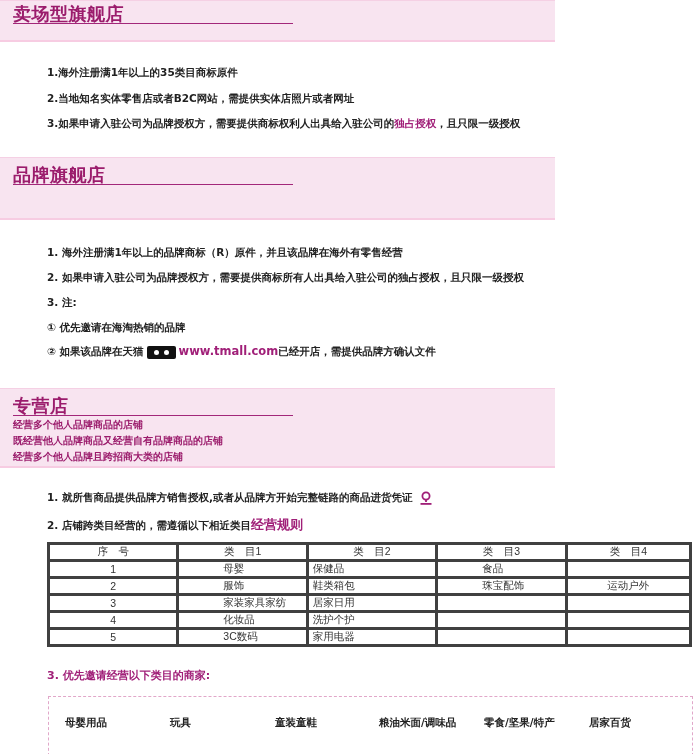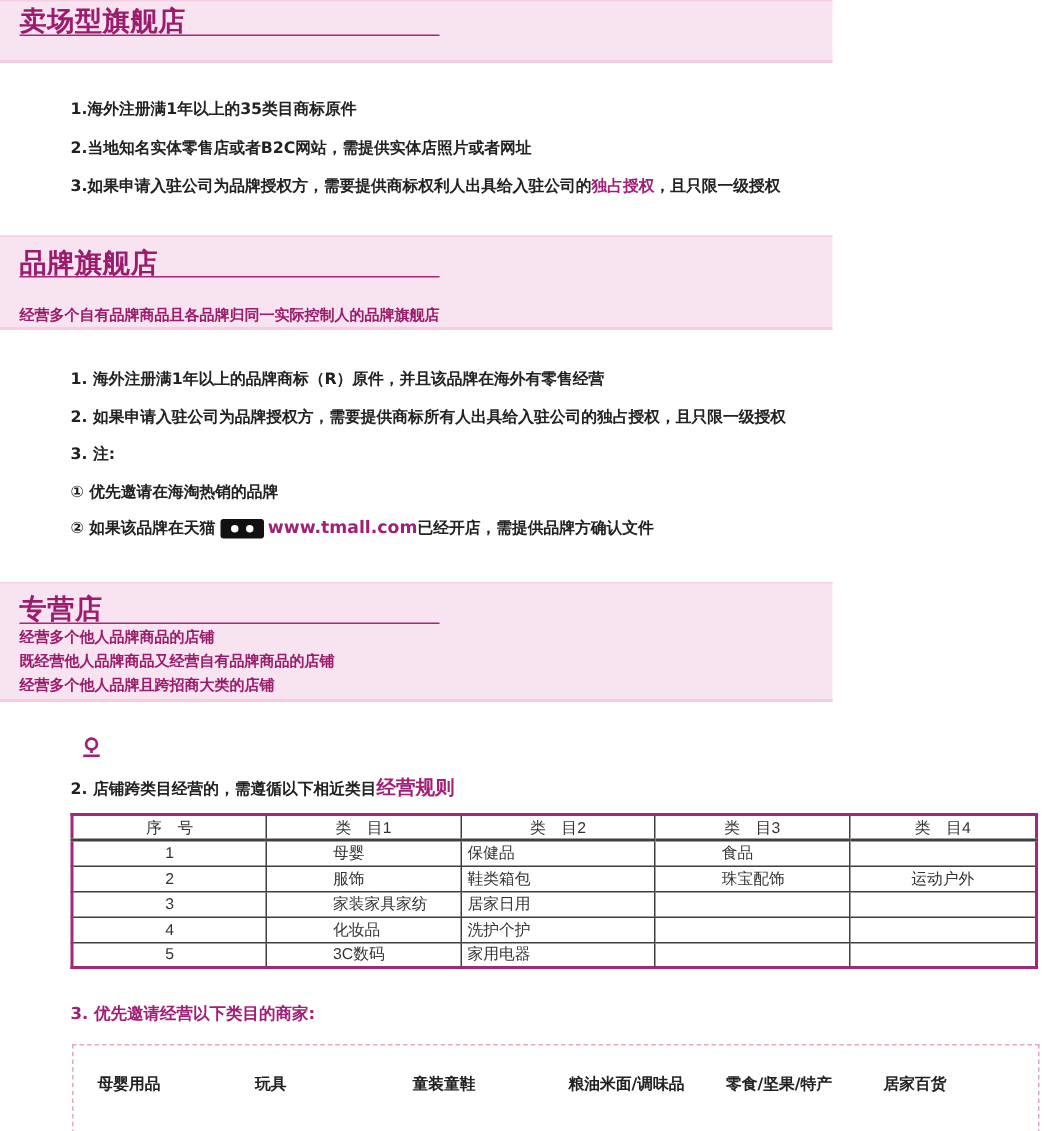--- a/index.html
+++ b/index.html
@@ -16,21 +16,21 @@
   .hl-big { color: #a01f78; font-size: 13px; }
   .url { color: #a01f78; font-weight: bold; font-size: 11.5px; }
 
   .cat-logo { display: inline-block; vertical-align: middle; width: 29px; height: 13px; background: #111; border-radius: 2px; position: relative; margin: 0 3px; }
   .cat-logo::before, .cat-logo::after { content: ""; position: absolute; top: 4px; width: 5px; height: 5px; border-radius: 50%; background: #fff; }
   .cat-logo::before { left: 7px; } .cat-logo::after { right: 7px; }
 
   .pin { display: inline-block; vertical-align: middle; margin-left: 8px; width: 12px; height: 14px; position: relative; }
 
   table.cats { position: absolute; left: 47px; top: 542px; width: 645px; border-collapse: collapse; border: 2px solid #a3277a; font-family: "Liberation Sans", sans-serif; font-size: 10.5px; color: #333; }
-  table.cats td { border: 1px solid #404040; height: 17px; padding: 0 6px; }
+  table.cats td { border: 3px solid #404040; height: 17px; padding: 0 6px; }
   table.cats tr.head td { text-align: center; border-bottom-width: 2px; }
   table.cats td.c0, table.cats td.c1 { text-align: center; }
   table.cats td.c1 { text-align: left; padding-left: 44px; }
   table.cats td.c2 { text-align: left; padding-left: 4px; }
   table.cats td.c3 { text-align: left; padding-left: 44px; }
   table.cats td.c4 { text-align: center; }
   table.cats tr.head td.c1, table.cats tr.head td.c2, table.cats tr.head td.c3, table.cats tr.head td.c4 { text-align: center; padding-left: 6px; }
 
   .pref-box { position: absolute; left: 48px; top: 696px; width: 645px; height: 60px; border-top: 1px dashed #e1a7c9; border-left: 1px dashed #e1a7c9; border-right: 1px dashed #e1a7c9; }
   .pref-item { position: absolute; top: 716px; font-size: 10.5px; font-weight: bold; color: #222; white-space: nowrap; }
@@ -45,41 +45,40 @@
 
 <div class="item" style="top:66px;">1.海外注册满1年以上的35类目商标原件</div>
 <div class="item" style="top:92px;">2.当地知名实体零售店或者B2C网站，需提供实体店照片或者网址</div>
 <div class="item" style="top:117px;">
   <span>3.如果申请入驻公司为品牌授权方，需要提供商标权利人出具给入驻公司的</span><span class="hl">独占授权</span><span>，且只限一级授权</span>
 </div>
 
 <div class="banner" style="top:157px; height:63px;">
   <div class="banner-title" style="top:5px;">品牌旗舰店</div>
   <div class="banner-rule" style="top:26px;"></div>
-  <div class="banner-line" style="top:45px;">经营多个自有品牌商品且各品牌归同一实际控制人的品牌旗舰店</div>
 </div>
 
 <div class="item" style="top:246px;">1. 海外注册满1年以上的品牌商标（R）原件，并且该品牌在海外有零售经营</div>
 <div class="item" style="top:271px;">2. 如果申请入驻公司为品牌授权方，需要提供商标所有人出具给入驻公司的独占授权，且只限一级授权</div>
 <div class="item" style="top:296px;">3. 注:</div>
 <div class="item" style="top:321px;">① 优先邀请在海淘热销的品牌</div>
 <div class="item" style="top:344px;">
   <span>② 如果该品牌在天猫</span><span class="cat-logo"></span><span class="url">www.tmall.com</span><span>已经开店，需提供品牌方确认文件</span>
 </div>
 
 <div class="banner" style="top:388px; height:80px;">
   <div class="banner-title" style="top:5px;">专营店</div>
   <div class="banner-rule" style="top:26px;"></div>
   <div class="banner-line" style="top:29px;">经营多个他人品牌商品的店铺</div>
   <div class="banner-line" style="top:61px;">经营多个他人品牌且跨招商大类的店铺</div>
   <div class="banner-line" style="top:45px;">既经营他人品牌商品又经营自有品牌商品的店铺</div>
 </div>
 
 <div class="item" style="top:491px;">
-  <span class="pin"><svg width="12" height="14" viewBox="0 0 12 14">
+  <span>1. 就所售商品提供品牌方销售授权,或者从品牌方开始完整链路的商品进货凭证</span><span class="pin"><svg width="12" height="14" viewBox="0 0 12 14">
         <circle cx="6" cy="5" r="3.6" fill="none" stroke="#a01f78" stroke-width="1.8"></circle>
         <path d="M6 9 L6 11" stroke="#a01f78" stroke-width="1.8"></path>
         <rect x="0.5" y="12" width="11" height="1.8" fill="#a01f78"></rect>
       </svg></span>
 </div>
 <div class="item" style="top:516px;">
   <span>2. 店铺跨类目经营的，需遵循以下相近类目</span><span class="hl-big">经营规则</span>
 </div>
 
 <table class="cats">

